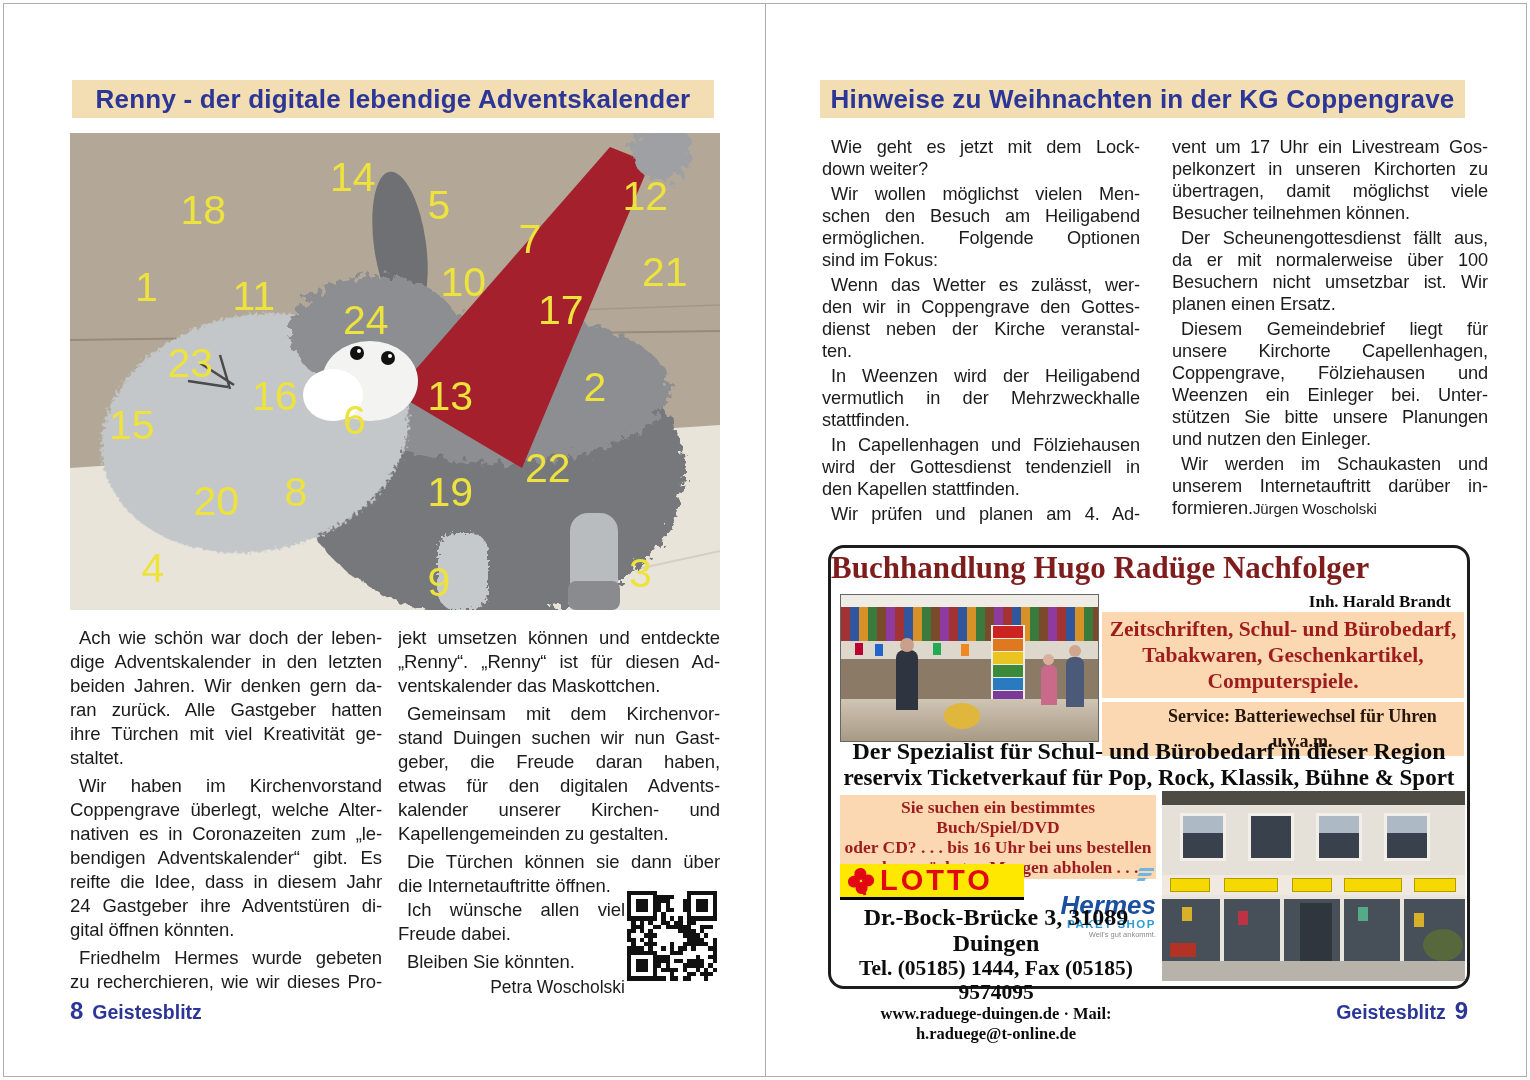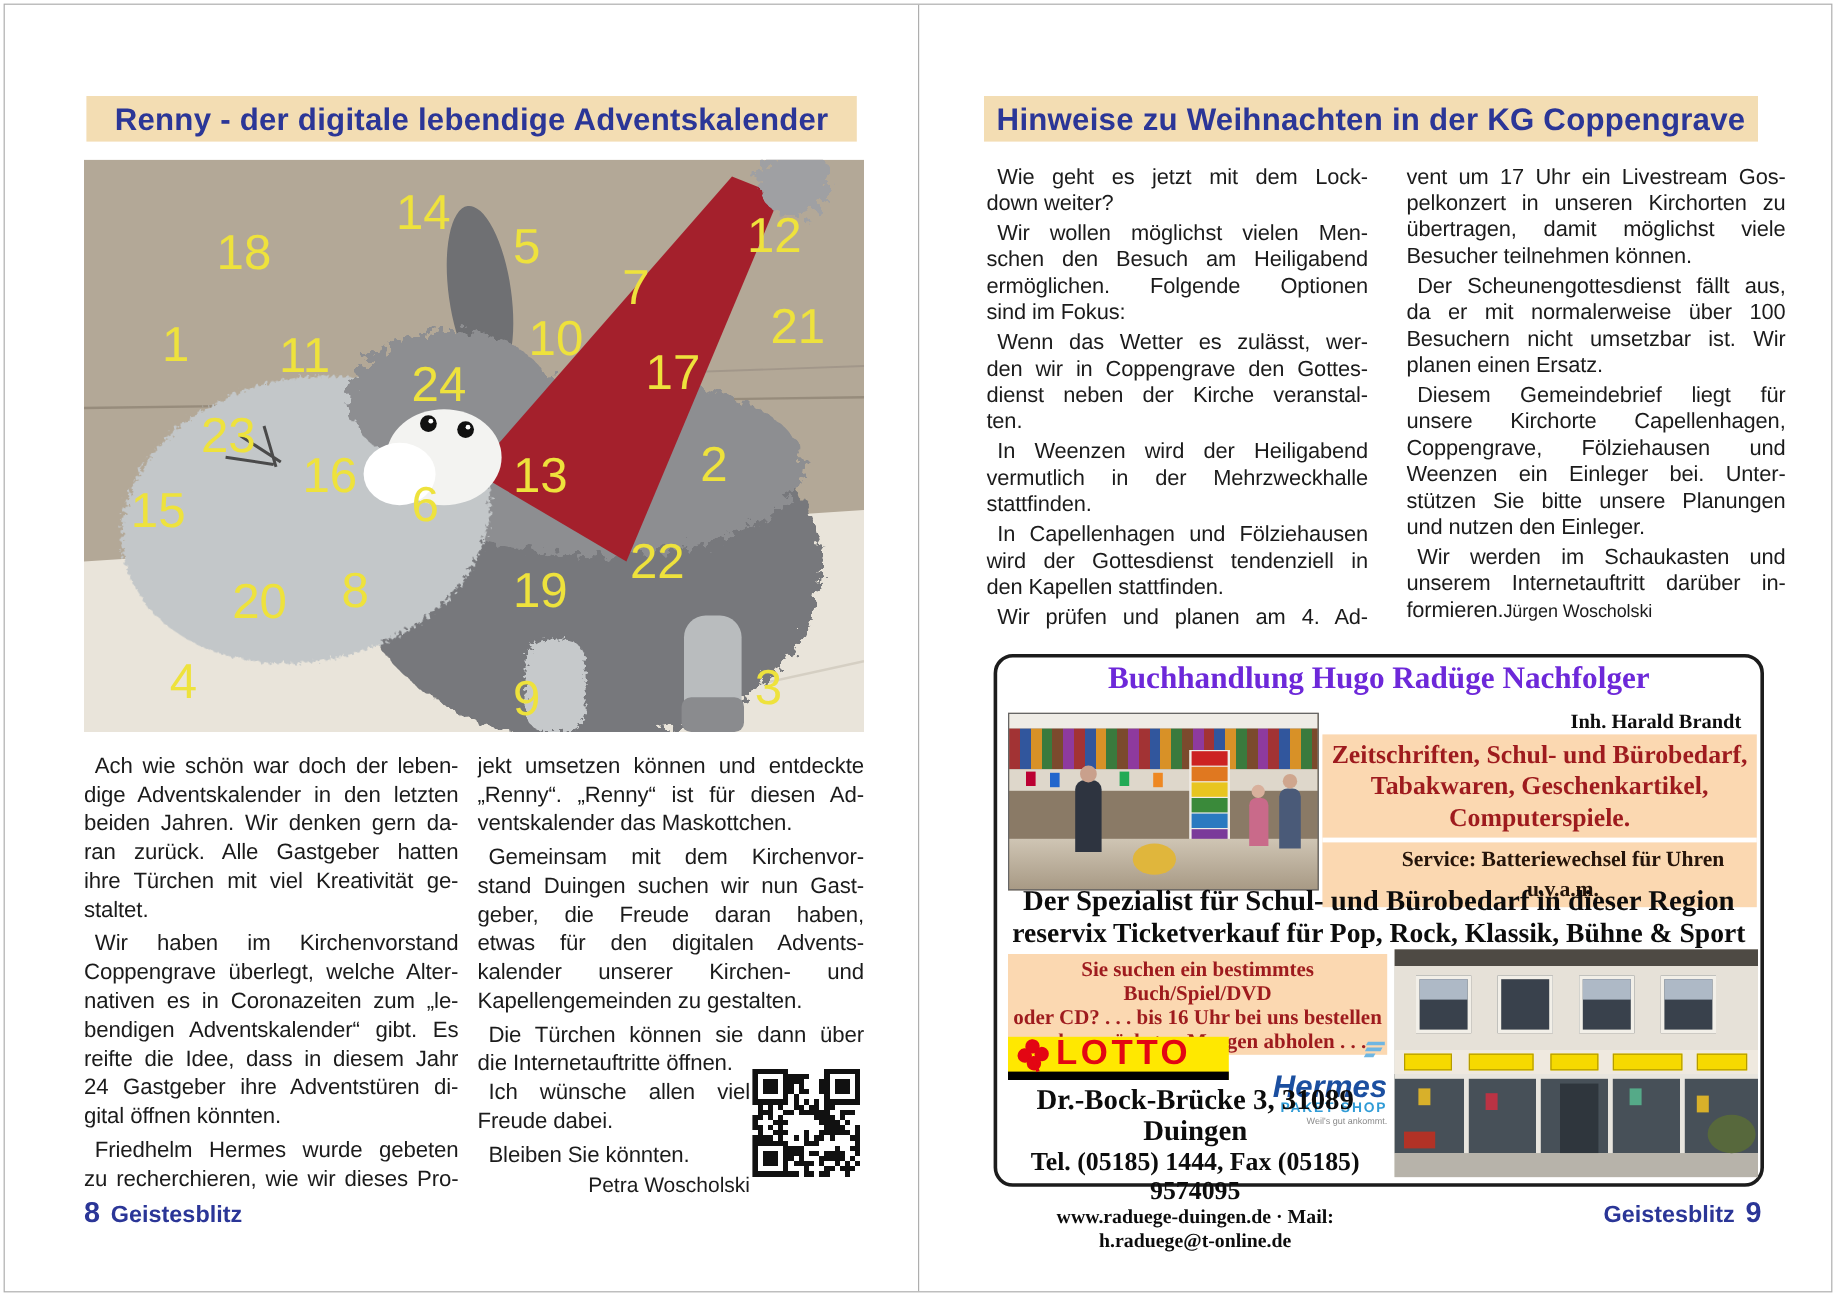--- a/index.html
+++ b/index.html
@@ -48,35 +48,35 @@
   .f-left{left:70px;}
   .f-right{right:62px;text-align:right;}
   .pnum{font-size:24px;}
   .brand{font-size:19.5px;}
   .f-left .brand{margin-left:9px;}
   .f-right .brand{margin-right:9px;}
 
   
   .adbox{position:absolute;left:828px;top:545px;width:636px;height:438px;border:3px solid #1c1c1c;
          border-radius:16px;background:#fff;font-family:"Liberation Serif",serif;}
-  .ad-title{position:absolute;top:2px;width:100%;text-align:center;font-size:26px;font-weight:bold;color:#6d28d9;}
+  .ad-title{position:absolute;top:2px;width:100%;font-size:31px;font-weight:bold;color:#7f1d1d;}
   .ad-owner{position:absolute;top:44px;right:16px;font-size:17px;font-weight:bold;color:#0e0e0e;}
   .ad-photo1{position:absolute;left:9px;top:46px;width:257px;height:146px;border:1px solid #666;overflow:hidden;background:#8a7a66;}
   .ad-offer{position:absolute;left:271px;top:64px;width:362px;background:var(--peach,#fbd8b1);padding-top:4px;}
   .ad-offer .ol{text-align:center;font-size:21.5px;font-weight:bold;color:var(--dark-red,#9e1b1e);line-height:26px;}
   .ad-offer .odiv{height:4px;background:#fff;margin:4px 0 2px;}
   .ad-service{text-align:center;font-size:18px;font-weight:bold;color:#26150a;line-height:25px;padding-bottom:2px;padding-left:39px;}
   .ad-spec{position:absolute;left:0;top:189px;width:100%;text-align:center;font-weight:bold;color:#0c0c0c;}
   .ad-spec .s1{font-size:24px;line-height:28px;}
   .ad-spec .s2{font-size:23px;line-height:26px;}
   .ad-order{position:absolute;left:9px;top:247px;width:316px;background:var(--peach,#fbd8b1);padding:2px 0;}
   .ad-order div{text-align:center;font-size:17.5px;font-weight:bold;color:var(--dark-red,#9e1b1e);line-height:20px;}
   .ad-logos{position:absolute;left:9px;top:316px;width:316px;height:42px;}
   .lotto{position:absolute;left:0;top:0;width:184px;height:36px;background:var(--lotto-yellow,#ffe800);
-         border-bottom:7px solid #000000;display:flex;align-items:center;padding-left:6px;box-sizing:border-box;}
+         border-bottom:3px solid #000000;display:flex;align-items:center;padding-left:6px;box-sizing:border-box;}
   .lotto-text{color:var(--lotto-red,#e30613);font-family:"Liberation Sans",sans-serif;font-weight:bold;
               font-size:29px;letter-spacing:3px;margin-left:4px;}
   .hermes{position:absolute;left:198px;top:-4px;width:118px;text-align:right;font-family:"Liberation Sans",sans-serif;}
   .hermes-name{color:var(--hermes-blue,#1b4fa0);font-style:italic;font-weight:bold;font-size:26px;line-height:26px;}
   .hermes-sub{color:#2f9bd6;font-size:11.5px;font-weight:bold;letter-spacing:1.5px;line-height:12px;}
   .hermes-tag{color:#8a8a8a;font-size:7.5px;line-height:9px;}
   .speedlines{display:inline-block;vertical-align:6px;margin-right:2px;}
   .ad-addr{position:absolute;left:0;top:356px;width:330px;text-align:center;font-weight:bold;color:#0c0c0c;}
   .addr1{font-size:24px;line-height:26px;}
   .addr2{font-size:21.5px;line-height:24px;}

